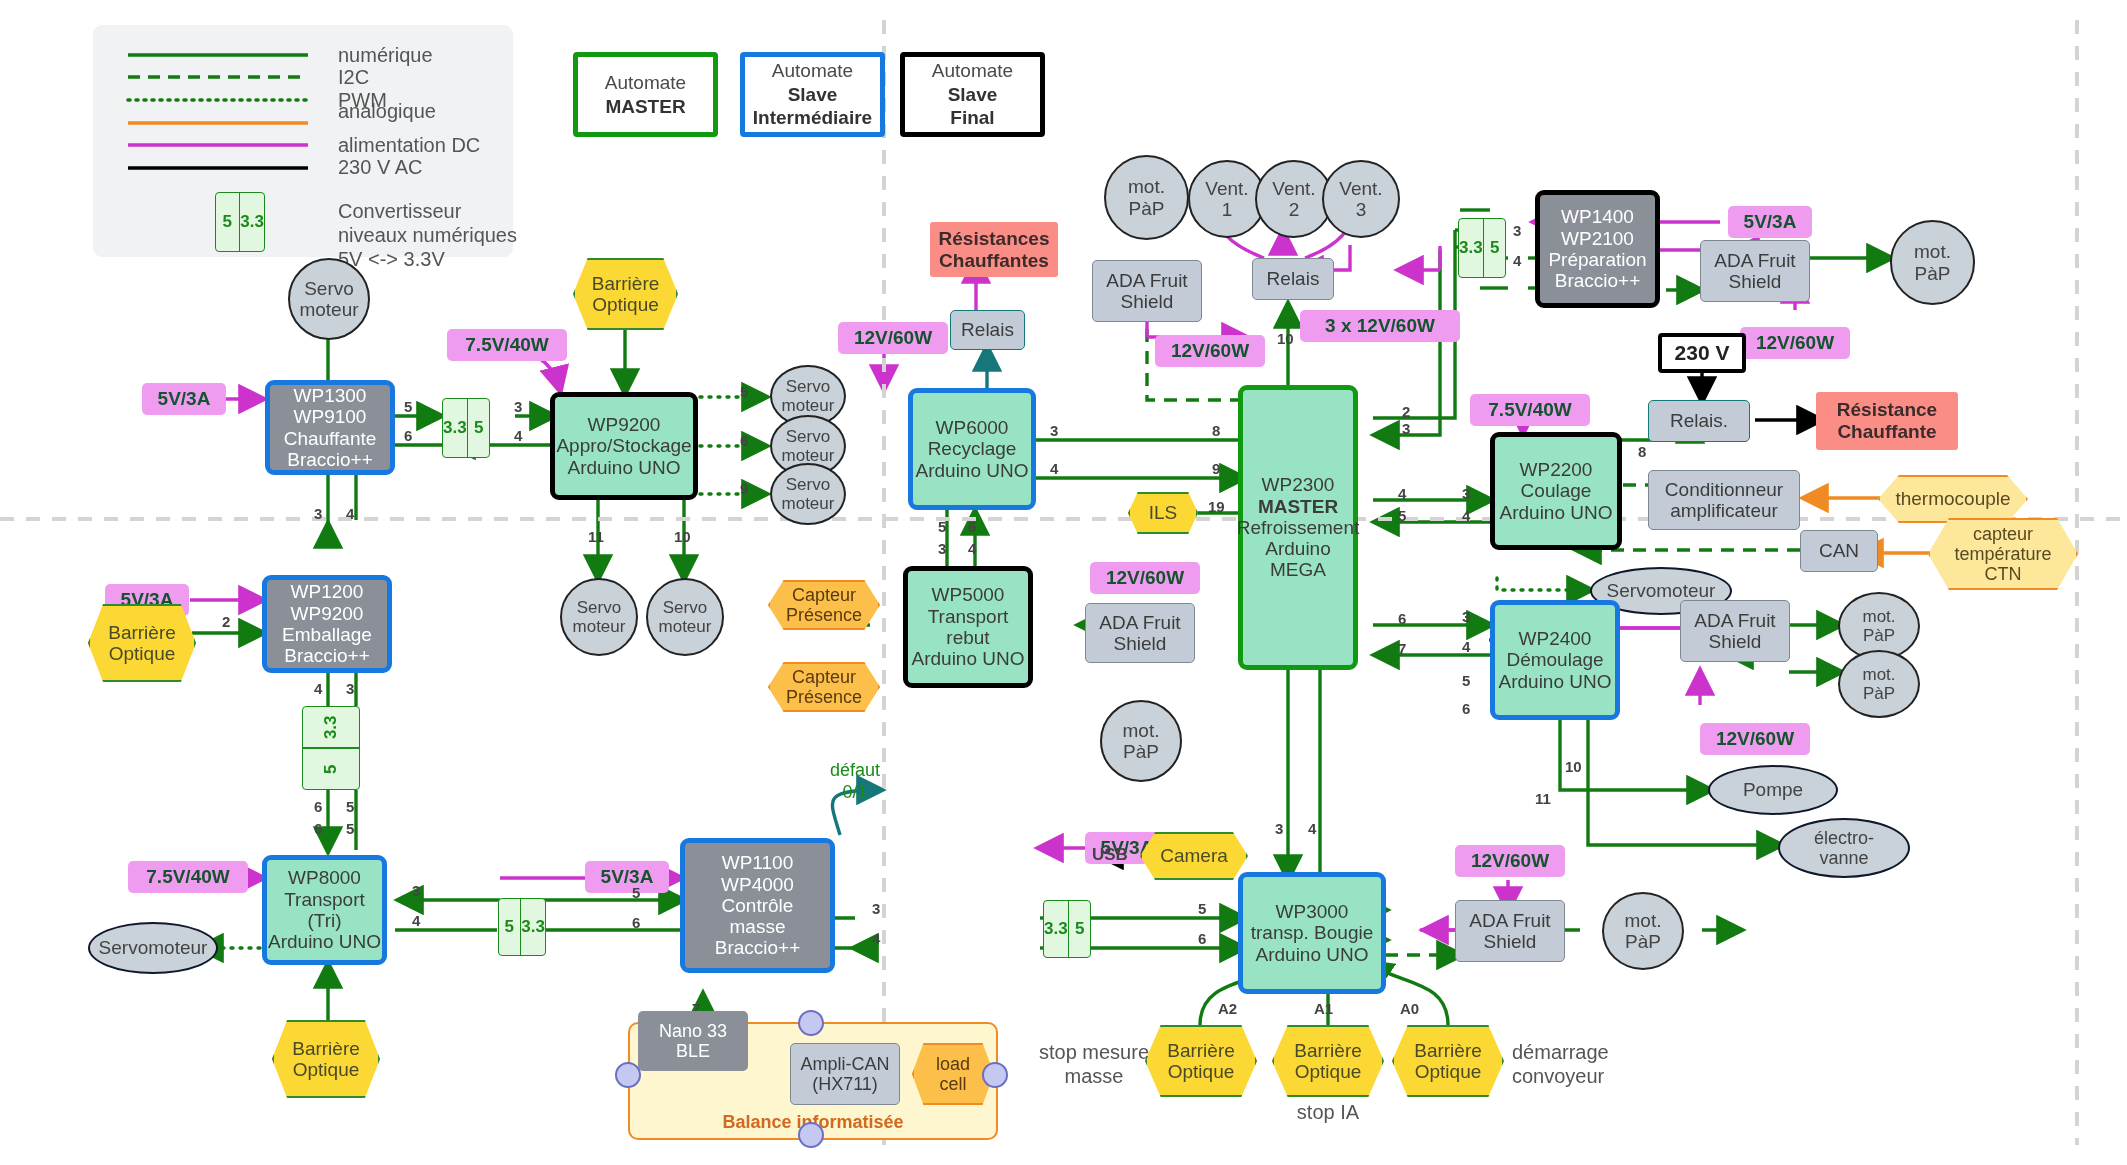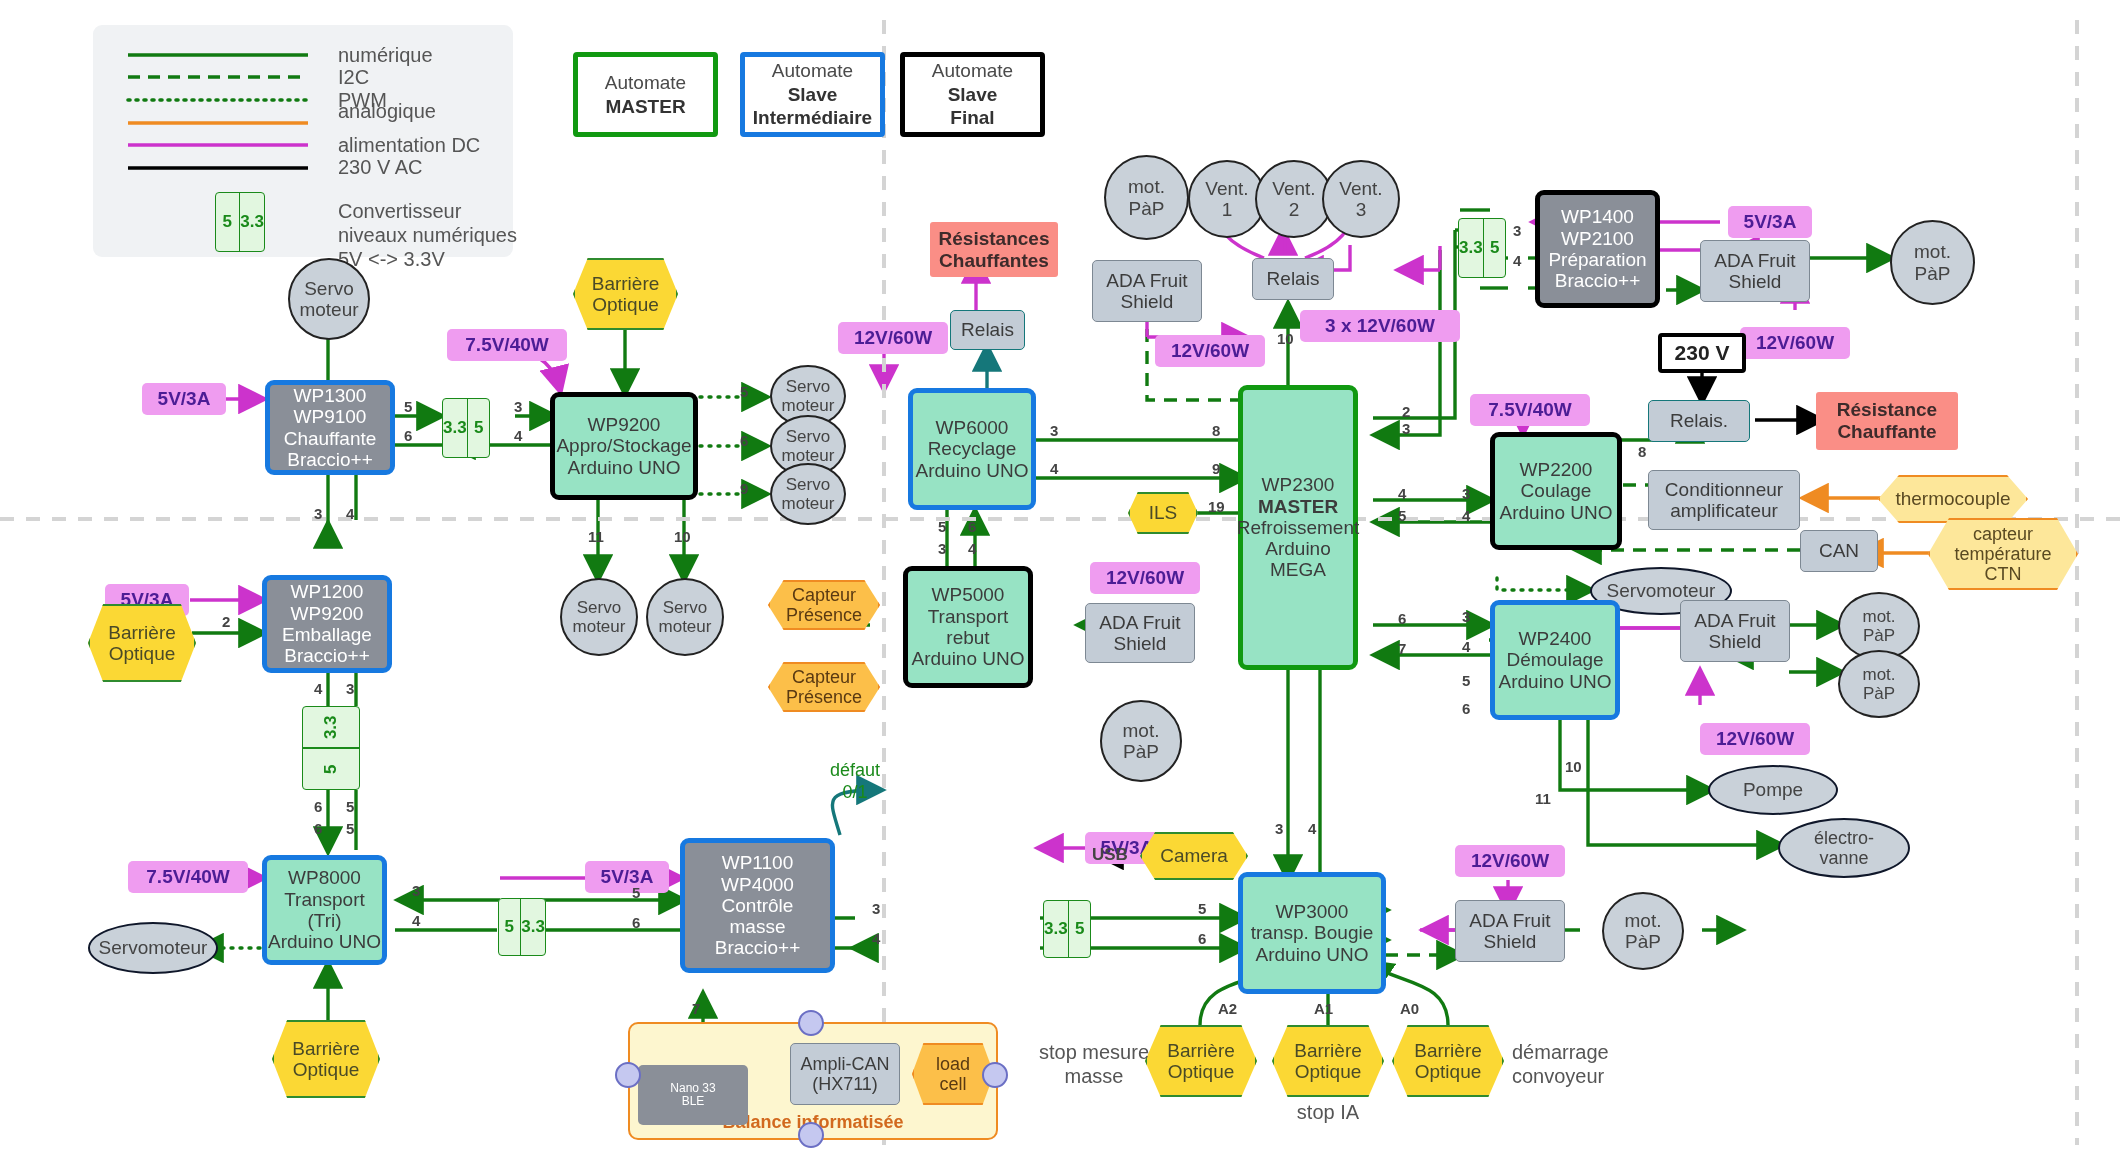--- a/index.html
+++ b/index.html
@@ -19,21 +19,21 @@
   .greybox.teal{background:#c3ccd6;border:1.6px solid #15777a;}
   .circ{border-radius:50%;background:#c9d1d9;border:2px solid #222;color:#444;font-size:19px;}
   .ellip{border-radius:50%;background:#c9d1d9;border:2px solid #0f172a;color:#444;font-size:19px;}
   .hexy{background:#fbd834;color:#4a4a27;font-size:19px;
         border:2px solid #2f8b2f;
         clip-path:polygon(14% 0,86% 0,100% 50%,86% 100%,14% 100%,0 50%);}
   .hexo{background:#fde79a;color:#5a4a22;font-size:19px;border:2px solid #ef8b22;
         clip-path:polygon(14% 0,86% 0,100% 50%,86% 100%,14% 100%,0 50%);}
   .hexpres{background:#fcbf49;color:#5a3a12;font-size:19px;border:2px solid #ef8b22;
         clip-path:polygon(14% 0,86% 0,100% 50%,86% 100%,14% 100%,0 50%);}
-  .pwr{background:#ef9cf0;color:#4c1d95;font-weight:bold;font-size:19px;border-radius:5px;
+  .pwr{background:#ef9cf0;color:#14532d;font-weight:bold;font-size:19px;border-radius:5px;
        display:flex;align-items:center;justify-content:center;}
   .res{background:#fa8e86;color:#3d2b2b;font-weight:bold;font-size:19px;border-radius:3px;
        display:flex;align-items:center;justify-content:center;text-align:center;line-height:1.15;}
   .lvl{background:#e2f7e0;border:1.8px solid #1a8a1a;border-radius:4px;color:#1a8a1a;
        font-weight:bold;font-size:17px;display:flex;}
   .lvl>span{flex:1;display:flex;align-items:center;justify-content:center;}
   .lvl.vert{flex-direction:column;}
   .lvl.vert>span{writing-mode:vertical-rl;transform:rotate(180deg);}
   .lvl .sep{flex:0 0 1.8px;background:#1a8a1a;}
   .lvl.vert .sep{flex:0 0 1.8px;width:100%;height:1.8px;}
@@ -420,21 +420,21 @@
 <div class="abs lvl" style="left:1043px;top:900px;width:48px;height:58px;">
   <span>3.3</span>
       <i class="sep"></i>
   <span>5</span>
 </div>
 <div class="abs pin" style="left:1198px;top:900px;">5</div>
 <div class="abs pin" style="left:1198px;top:930px;">6</div>
 
 <div class="abs balance" style="left:628px;top:1022px;width:370px;height:118px;"></div>
 <div class="abs baltitle" style="left:628px;top:1112px;width:370px;">Balance informatisée</div>
-<div class="abs greybox dark node" style="left:638px;top:1065px;width:110px;height:60px;white-space:pre-line;font-size:12px;">Nano 33
+<div class="abs greybox dark node" style="left:638px;top:1011px;width:110px;height:60px;white-space:pre-line;font-size:18px;">Nano 33
 BLE</div>
 <div class="abs greybox node" style="left:790px;top:1043px;width:110px;height:62px;white-space:pre-line;font-size:18px;">Ampli-CAN
 (HX711)</div>
 <div class="abs hexpres node" style="left:912px;top:1043px;width:82px;height:62px;white-space:pre-line;font-size:18px;">load
 cell</div>
 <div class="abs conn" style="left:798px;top:1010px;"></div>
 <div class="abs conn" style="left:615px;top:1062px;"></div>
 <div class="abs conn" style="left:982px;top:1062px;"></div>
 <div class="abs conn" style="left:798px;top:1122px;"></div>
 

